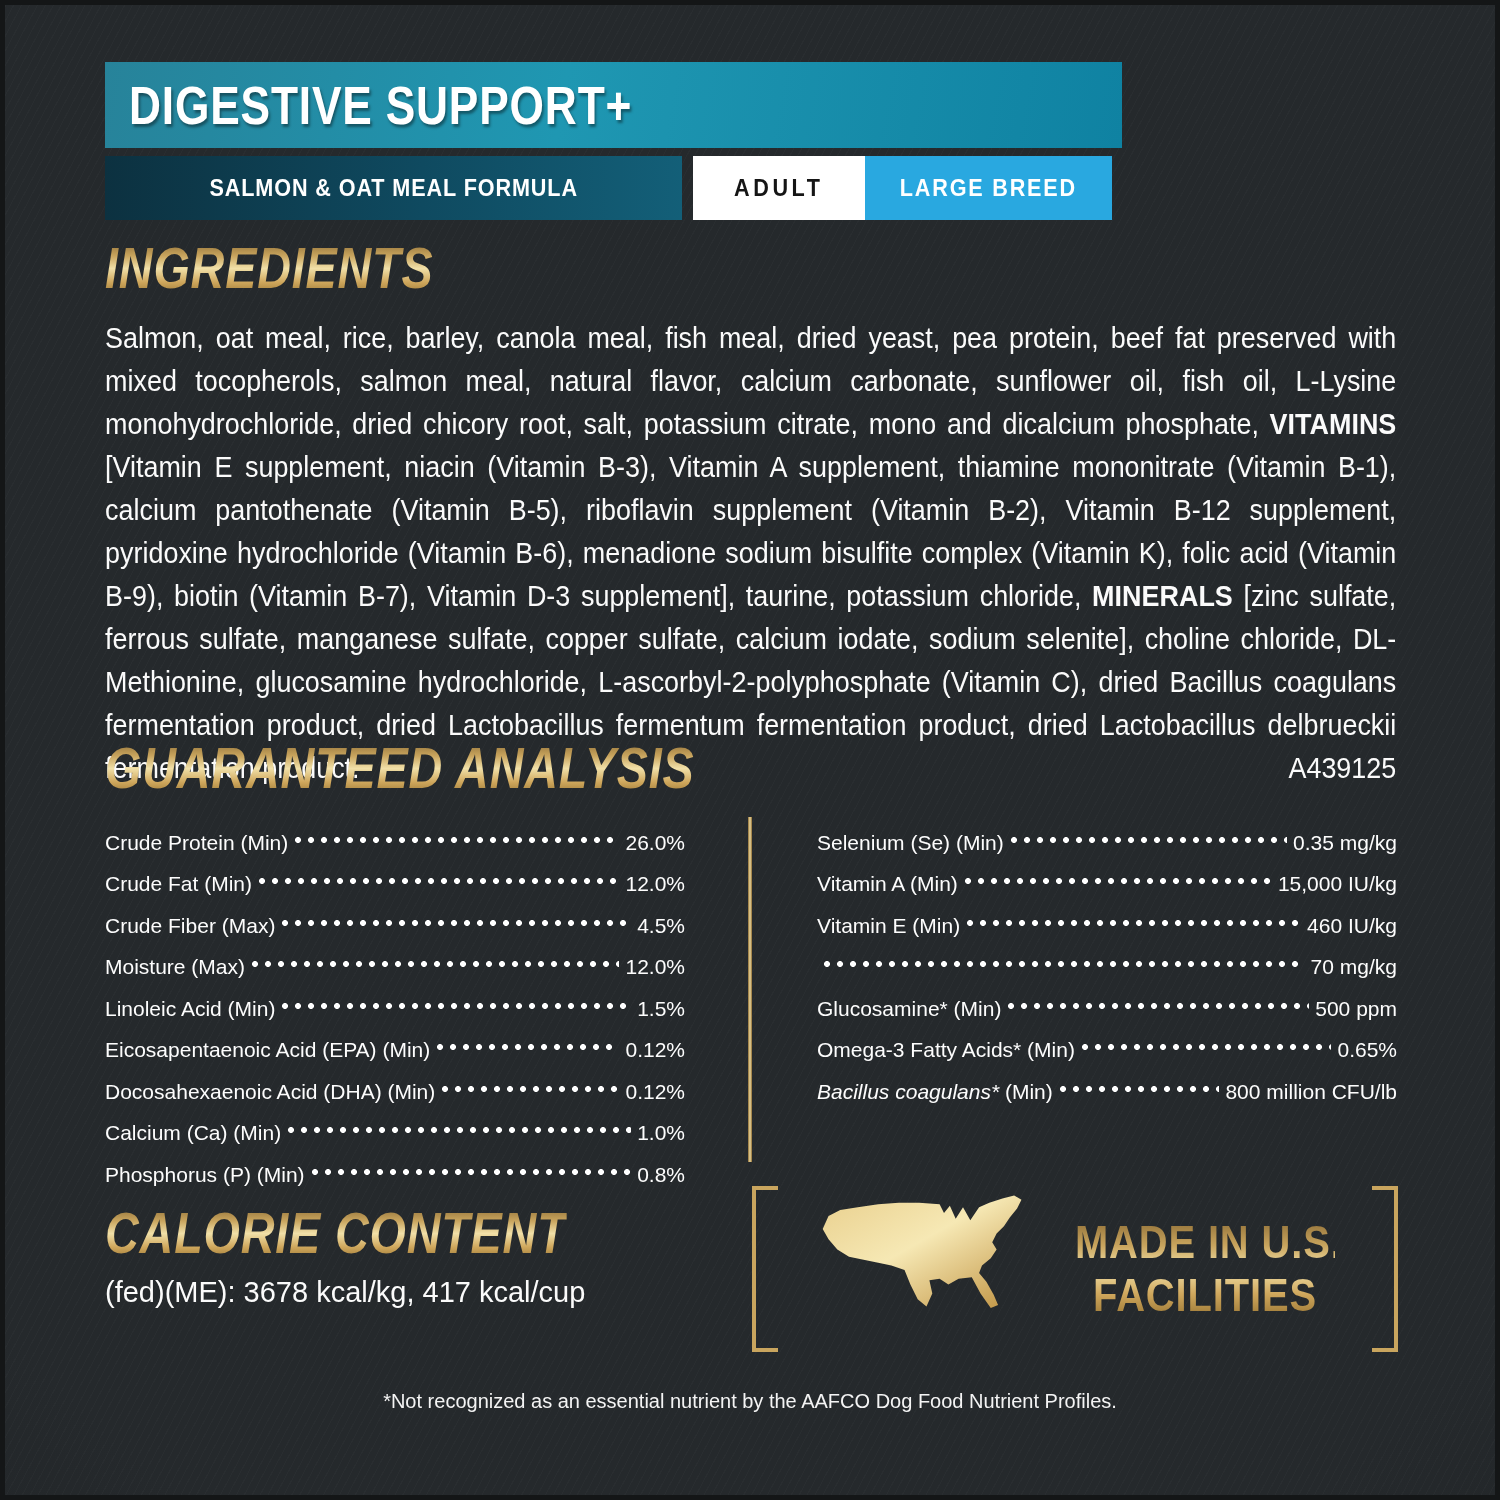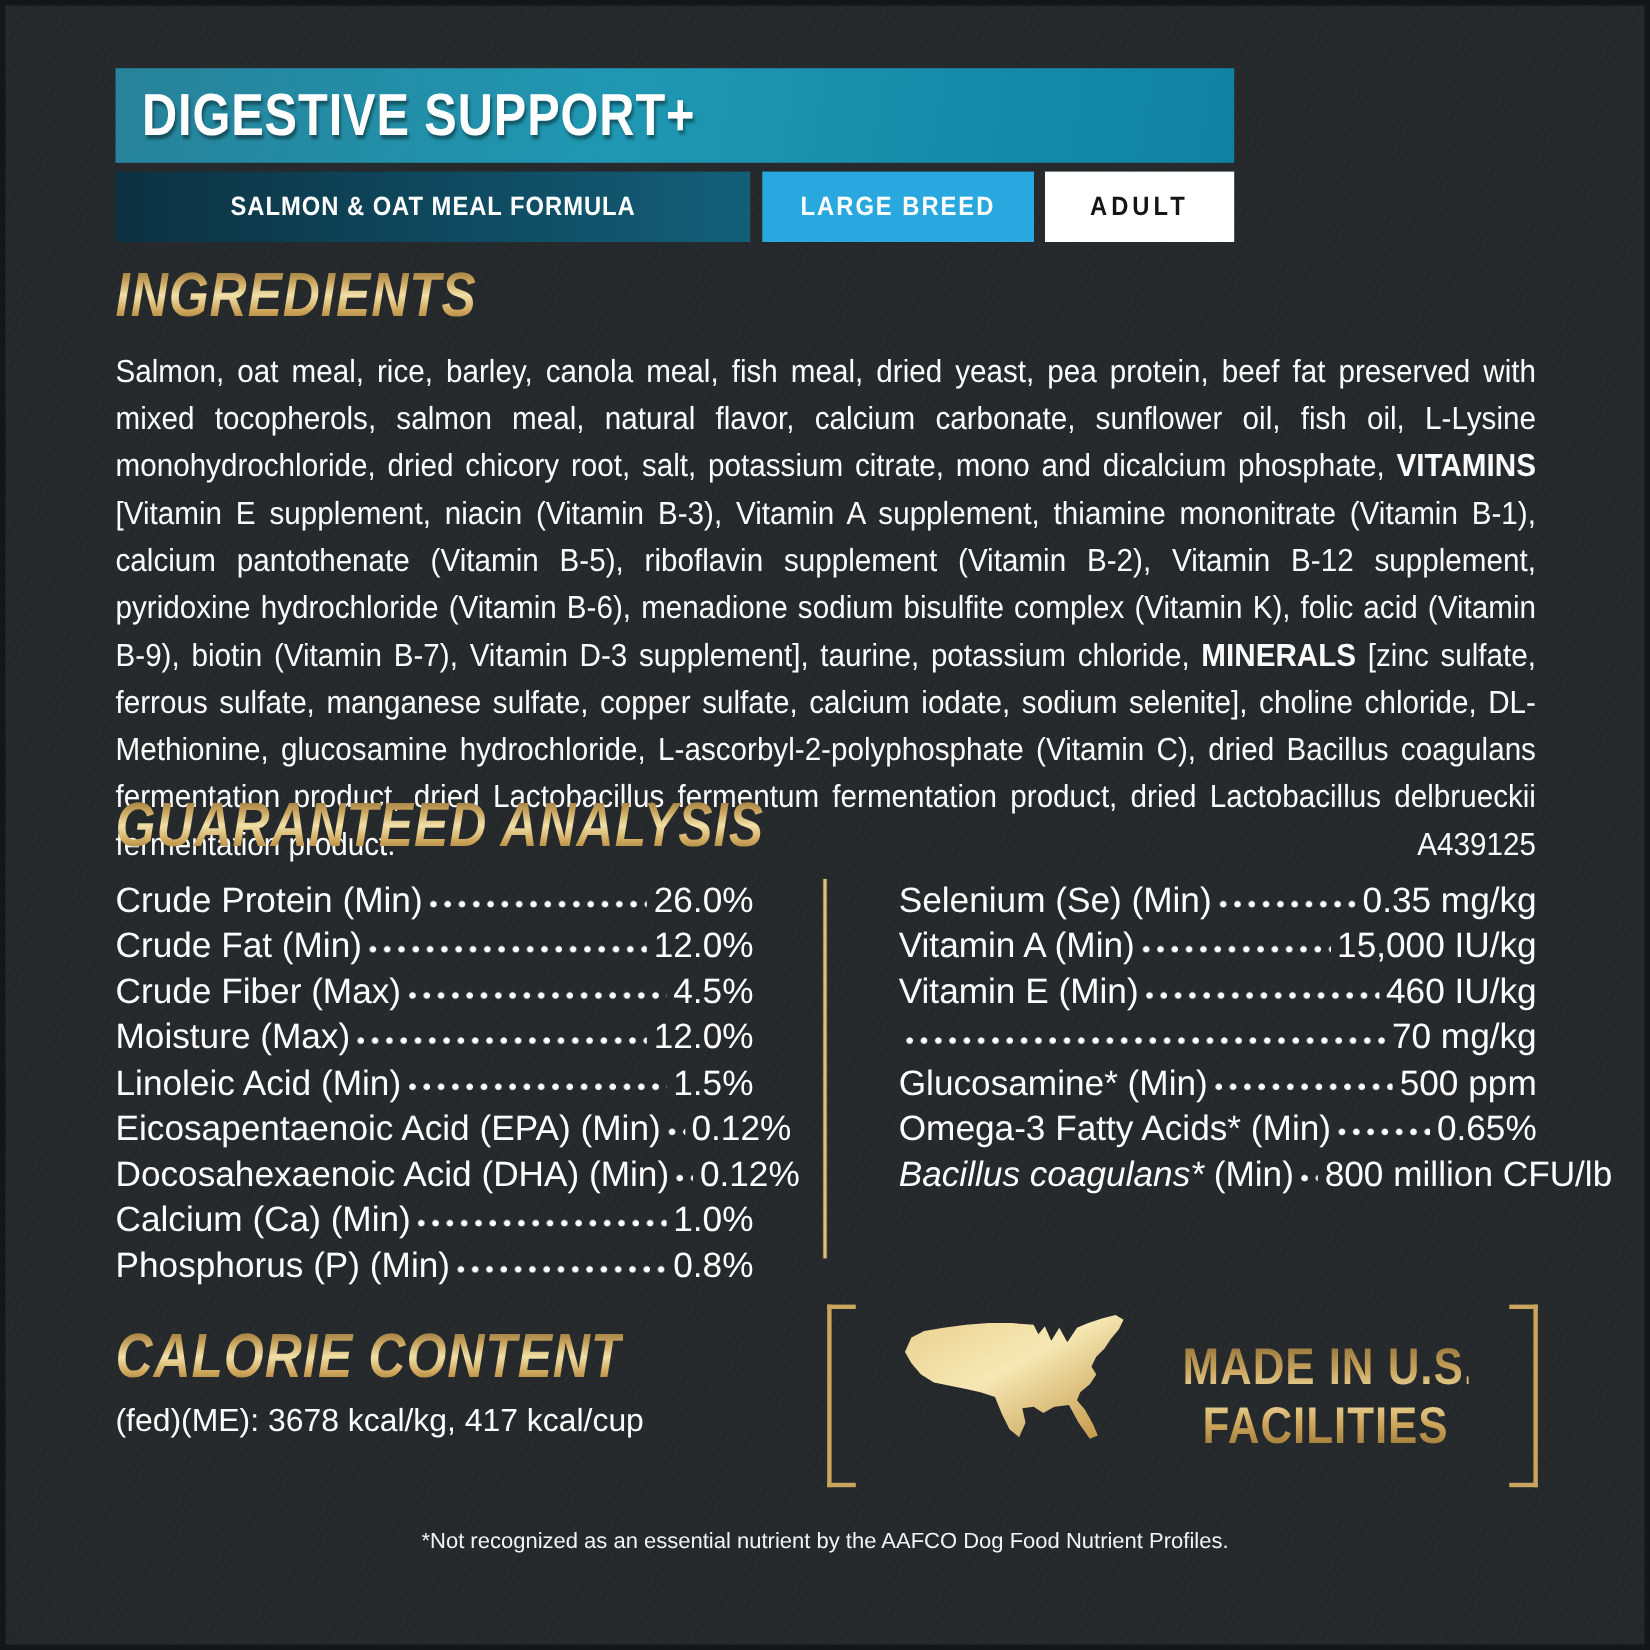--- a/index.html
+++ b/index.html
@@ -35,27 +35,27 @@
   .gold-heading{margin:0;font-size:57px;line-height:1;font-weight:bold;letter-spacing:1px;font-style:italic;}
   
   .sec-ingredients{position:absolute;left:105px;top:240px;width:1292px;}
   .ing-text{
     position:relative;margin:20px 0 0 0;width:1390px;transform:scaleX(0.929);transform-origin:0 0;
     font-size:29px;line-height:43px;text-align:justify;color:#fbfbfb;
   }
   .ing-text b{font-weight:bold;}
   .formula-code{position:absolute;right:0;bottom:0;}
   
-  .sec-ga{position:absolute;left:105px;top:722px;width:1292px;}
+  .sec-ga{position:absolute;left:105px;top:740px;width:1292px;}
   .ga-cols{display:flex;margin-top:16px;}
   .ga-col{width:580px;}
   .ga-col.right{flex:1;}
   .ga-divider{width:4px;height:345px;margin:4px 65px 0 63px;
     background:linear-gradient(90deg,#8d6c32,#ecd9a0 50%,#8d6c32);}
-  .ga-row{height:41.5px;display:flex;align-items:flex-end;font-size:32px;color:#fdfdfd;}
+  .ga-row{height:41.5px;display:flex;align-items:flex-end;font-size:21px;color:#fdfdfd;}
   .ga-label,.ga-value{white-space:nowrap;}
   .ga-label i{font-style:italic;}
   .dots{
     flex:1;min-width:16px;height:12px;margin:0 6px 8px 6px;
     background-image:radial-gradient(circle at 4px 5px,#fff 2.6px,rgba(255,255,255,0) 3.3px);
     background-size:13px 12px;background-repeat:repeat-x;
   }
   
   .sec-cal{position:absolute;left:105px;top:1205px;width:620px;}
   .cal-line{margin-top:14px;font-size:29px;color:#fbfbfb;}
@@ -79,25 +79,25 @@
 <div class="canvas">
 
   <div class="hdr">
     <div class="title-banner">
       <span class="t cond">DIGESTIVE SUPPORT+</span>
     </div>
     <div class="hdr-row">
       <div class="hdr-box formula-box">
         <span class="cond">SALMON &amp; OAT MEAL FORMULA</span>
       </div>
+      <div class="hdr-box adult-box">
+        <span class="cond">ADULT</span>
+      </div>
       <div class="hdr-box breed-box">
         <span class="cond">LARGE BREED</span>
-      </div>
-      <div class="hdr-box adult-box">
-        <span class="cond">ADULT</span>
       </div>
     </div>
   </div>
 
   <section class="sec-ingredients">
     <h2 class="gold-heading"><span class="cond gold-text">INGREDIENTS</span></h2>
     <p class="ing-text"><span>Salmon, oat meal, rice, barley, canola meal, fish meal, dried yeast, pea protein, beef fat preserved with mixed tocopherols, salmon meal, natural flavor, calcium carbonate, sunflower oil, fish oil, L-Lysine monohydrochloride, dried chicory root, salt, potassium citrate, mono and dicalcium phosphate, </span><b>VITAMINS</b><span> [Vitamin E supplement, niacin (Vitamin B-3), Vitamin A supplement, thiamine mononitrate (Vitamin B-1), calcium pantothenate (Vitamin B-5), riboflavin supplement (Vitamin B-2), Vitamin B-12 supplement, pyridoxine hydrochloride (Vitamin B-6), menadione sodium bisulfite complex (Vitamin K), folic acid (Vitamin B-9), biotin (Vitamin B-7), Vitamin D-3 supplement], taurine, potassium chloride, </span><b>MINERALS</b><span> [zinc sulfate, ferrous sulfate, manganese sulfate, copper sulfate, calcium iodate, sodium selenite], choline chloride, DL-Methionine, glucosamine hydrochloride, L-ascorbyl-2-polyphosphate (Vitamin C), dried Bacillus coagulans fermentation product, dried Lactobacillus fermentum fermentation product, dried Lactobacillus delbrueckii fermentation product.</span><span class="formula-code">A439125</span></p>
   </section>
 
   <section class="sec-ga">

